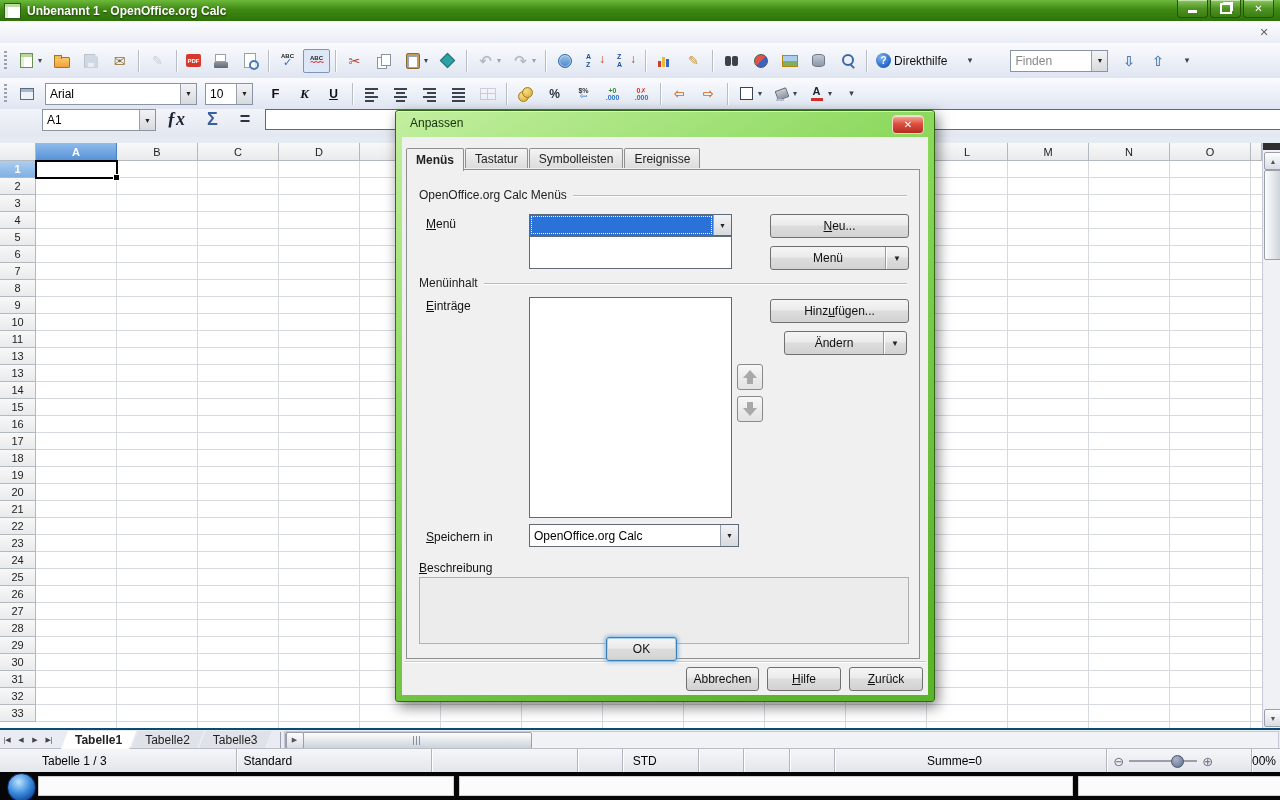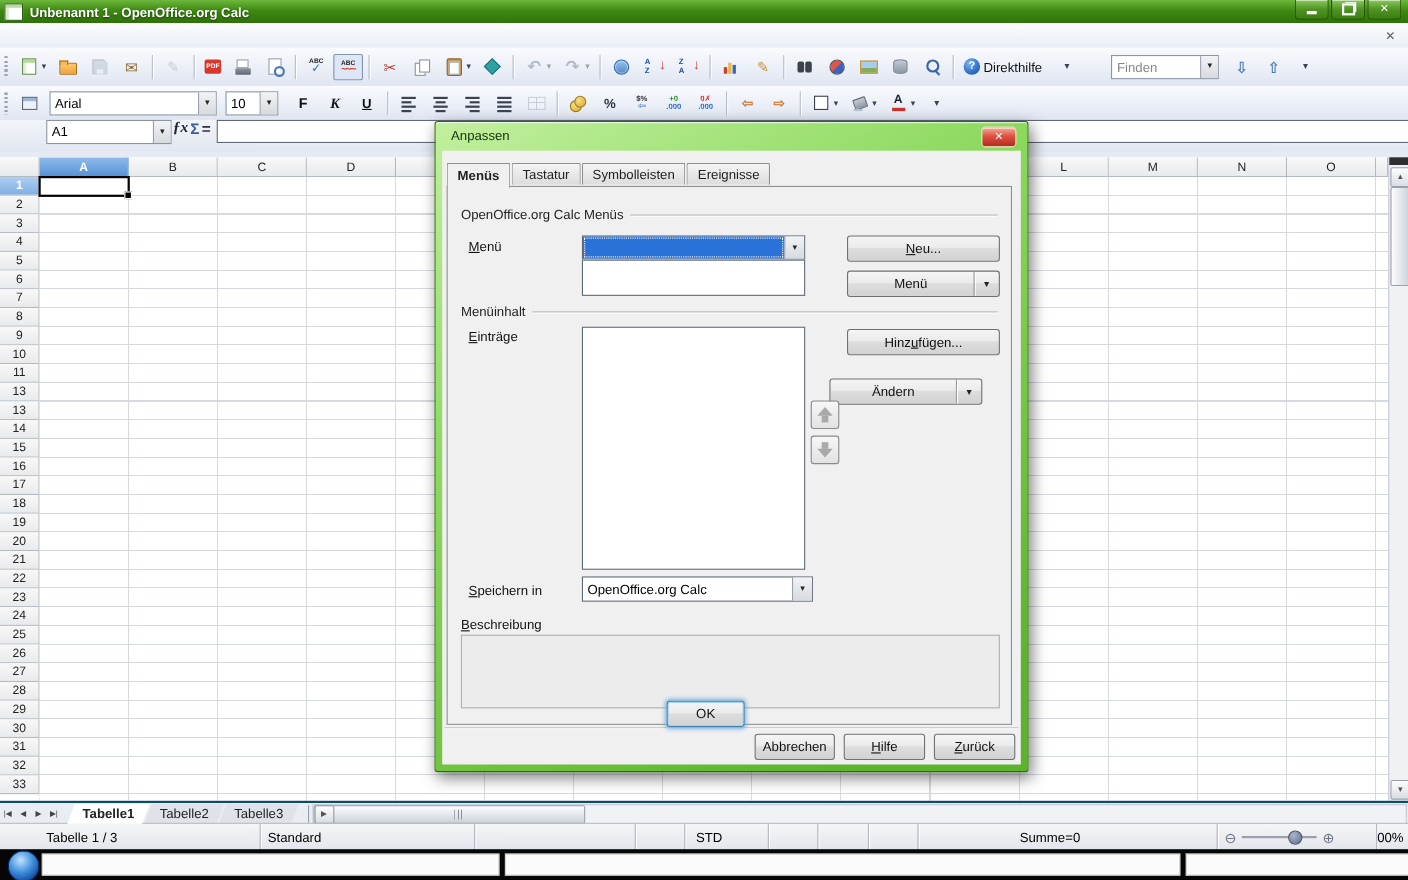--- a/index.html
+++ b/index.html
@@ -127,21 +127,21 @@
   .ic-fontcolor::after{content:"";width:12px;height:3px;background:#d2302a;margin-top:1px;}
   
   .combo{height:20px;background:#fff;border:1px solid #8b94a2;display:flex;align-items:center;}
   .combo .val{flex:1;padding:0 4px;white-space:nowrap;overflow:hidden;}
   .combo .ph{color:#888;}
   .dropbtn{width:15px;align-self:stretch;background:linear-gradient(#f2f3f5,#d7dade);
     border-left:1px solid #98a0ac;display:flex;align-items:center;justify-content:center;font-size:7px;color:#222;}
   
   .formulabar{position:absolute;left:0;top:109px;width:1280px;height:28px;
     background:linear-gradient(#f2f4f9,#e2e7f0);border-bottom:1px solid #c3c9d6;display:flex;align-items:flex-start;padding-left:34px;}
-  .fb-ic{margin:0 1px;font-weight:bold;color:#2c3340;font-size:14px;}
+  .fb-ic{margin:0 11px;font-weight:bold;color:#2c3340;font-size:18px;}
   .fb-fx{font-family:"Liberation Serif",serif;font-style:italic;color:#1c2430;}
   .fb-sum{color:#3a5f9e;}
   .formula-input{flex:1;height:19px;background:#fff;border:1px solid #5f6a78;margin:0 8px 0 4px;}
   
   .gridspacer{position:absolute;left:0;top:137px;width:1280px;height:6px;background:#e6eaf2;}
   .gridwrap{position:absolute;left:0;top:143px;width:1262px;height:585px;overflow:hidden;background:#fff;}
   .hcell{box-sizing:border-box;background:linear-gradient(#f8f8f8,#e9eaec);border-right:1px solid #b4b8bf;
     border-bottom:1px solid #b4b8bf;color:#222;font-size:11px;display:flex;align-items:center;justify-content:center;}
   .corner{position:absolute;left:0;top:0;width:36px;height:18px;}
   #colheads{position:absolute;left:36px;top:0;width:1226px;height:18px;display:flex;}
@@ -700,21 +700,21 @@
         </div>
 
         <div class="dlabel" style="left:19px;top:129px;">
           <span class="u">E</span><span>inträge</span>
         </div>
         <div class="dlist" style="left:122px;top:127px;width:203px;height:221px;"></div>
 
         <div class="vbtn" style="left:363px;top:129px;width:139px;">
           <span><span>Hinz</span><span class="u">u</span><span>fügen...</span></span>
         </div>
-        <div class="vbtn split" style="left:347px;top:161px;width:139px;margin-top:13px;">
+        <div class="vbtn split" style="left:377px;top:161px;width:123px;">
           <span class="main">Ändern</span>
           <span class="arrowpart">▼</span>
         </div>
 
         <div class="arrbtn" style="left:330px;top:194px;">
           <span class="arr-tri-up"></span>
           <span class="arr-stem"></span>
         </div>
         <div class="arrbtn" style="left:330px;top:226px;">
           <span class="arr-stem"></span>

